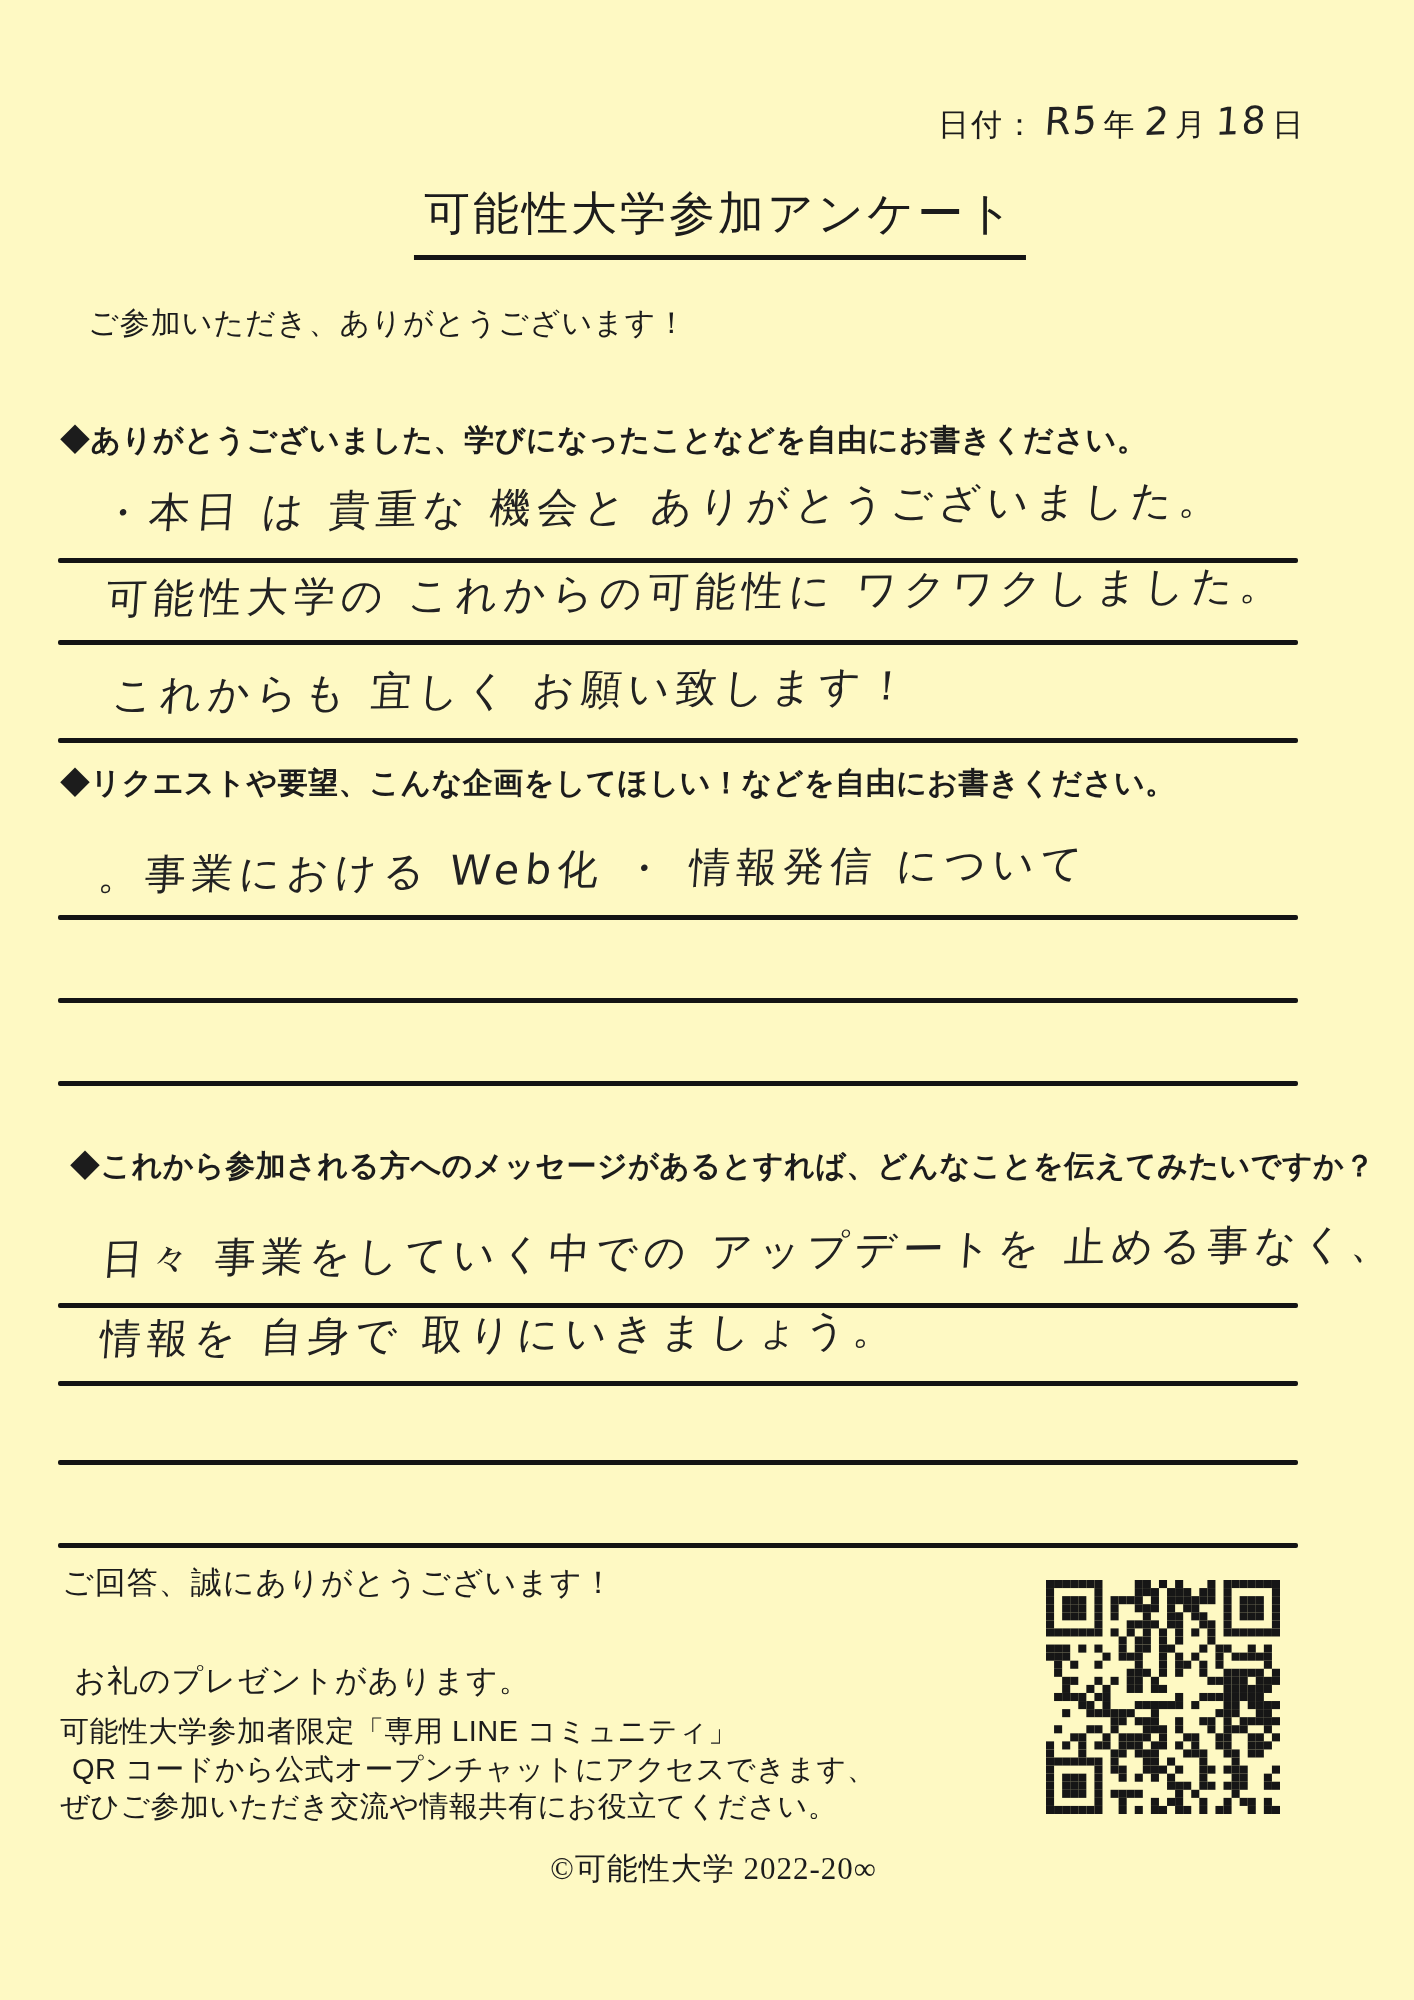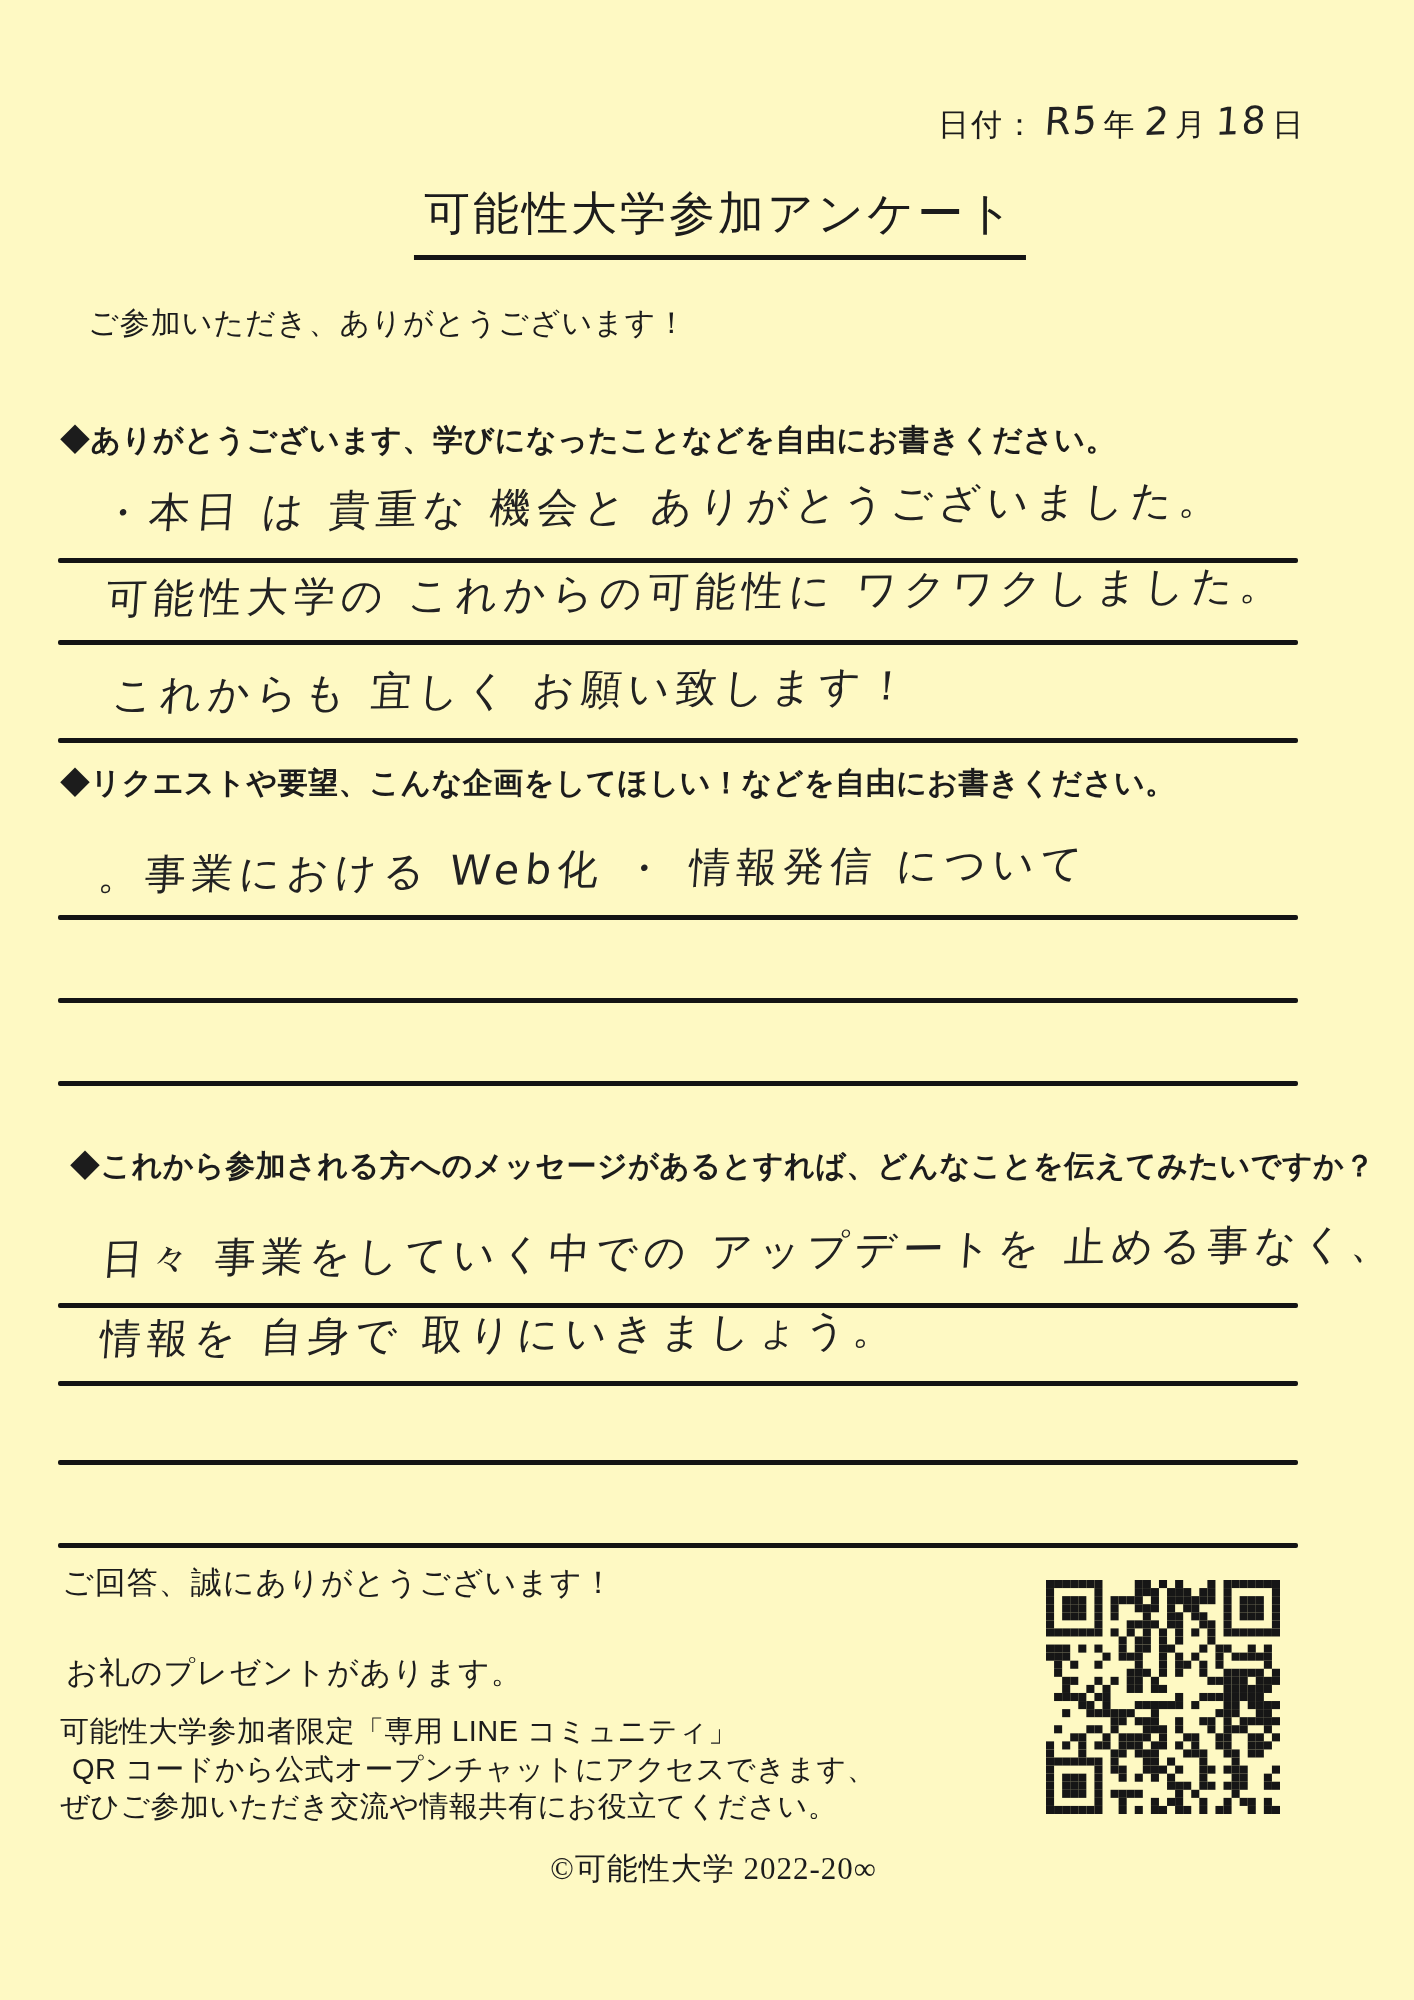--- a/index.html
+++ b/index.html
@@ -45,21 +45,21 @@
     <span class="hw hw-date">2</span>
     <span class="print">月</span>
     <span class="hw hw-date">18</span>
     <span class="print">日</span>
   </div>
 
   <h1 class="title">可能性大学参加アンケート</h1>
 
   <p class="abs greeting" style="top:303px;left:88px;margin:0;">ご参加いただき、ありがとうございます！</p>
 
-  <p class="abs prompt" style="top:420px;left:60px;margin:0;">◆ありがとうございます、学びになったことなどを自由にお書きください。</p>
+  <p class="abs prompt" style="top:420px;left:60px;margin:0;">◆ありがとうございました、学びになったことなどを自由にお書きください。</p>
   <div class="abs hw hw-ans" style="top:486px;left:100px;">・本日 は 貴重な 機会と ありがとうございました。</div>
   <div class="rule" style="top:558px;"></div>
   <div class="abs hw hw-ans" style="top:572px;left:104px;">可能性大学の これからの可能性に ワクワクしました。</div>
   <div class="rule" style="top:640px;"></div>
   <div class="abs hw hw-ans" style="top:668px;left:110px;">これからも 宜しく お願い致します！</div>
   <div class="rule" style="top:738px;"></div>
 
   <p class="abs prompt" style="top:763px;left:60px;margin:0;">◆リクエストや要望、こんな企画をしてほしい！などを自由にお書きください。</p>
   <div class="abs hw hw-ans" style="top:848px;left:96px;">。事業における Web化 ・ 情報発信 について</div>
   <div class="rule" style="top:915px;"></div>
@@ -68,21 +68,21 @@
 
   <p class="abs prompt" style="top:1136px;left:60px;margin:10px;">◆これから参加される方へのメッセージがあるとすれば、どんなことを伝えてみたいですか？</p>
   <div class="abs hw hw-ans" style="top:1232px;left:100px;">日々 事業をしていく中での アップデートを 止める事なく、</div>
   <div class="rule" style="top:1303px;"></div>
   <div class="abs hw hw-ans" style="top:1312px;left:98px;">情報を 自身で 取りにいきましょう。</div>
   <div class="rule" style="top:1381px;"></div>
   <div class="rule" style="top:1460px;"></div>
   <div class="rule" style="top:1543px;"></div>
 
   <p class="abs footer-text" style="top:1562px;left:62px;margin:0;">ご回答、誠にありがとうございます！</p>
-  <p class="abs footer-text" style="top:1648px;left:62px;margin:4px;">お礼のプレゼントがあります。</p>
+  <p class="abs footer-text" style="top:1648px;left:62px;margin:12px;">お礼のプレゼントがあります。</p>
   <p class="abs footer-small" style="top:1712px;left:60px;margin:0;">可能性大学参加者限定「専用 LINE コミュニティ」</p>
   <p class="abs footer-small" style="top:1750px;left:72px;margin:0;">QR コードから公式オープンチャットにアクセスできます、</p>
   <p class="abs footer-small" style="top:1787px;left:60px;margin:0;">ぜひご参加いただき交流や情報共有にお役立てください。</p>
   <p class="abs copyright" style="top:1848px;margin:0;">©可能性大学 2022-20∞</p>
 
   <svg id="qr" class="qr" width="234" height="238" viewBox="0 0 232 232">
       <rect x="0" y="0" width="8" height="8" fill="#161616"></rect>
       <rect x="8" y="0" width="8" height="8" fill="#161616"></rect>
       <rect x="16" y="0" width="8" height="8" fill="#161616"></rect>
       <rect x="24" y="0" width="8" height="8" fill="#161616"></rect>

